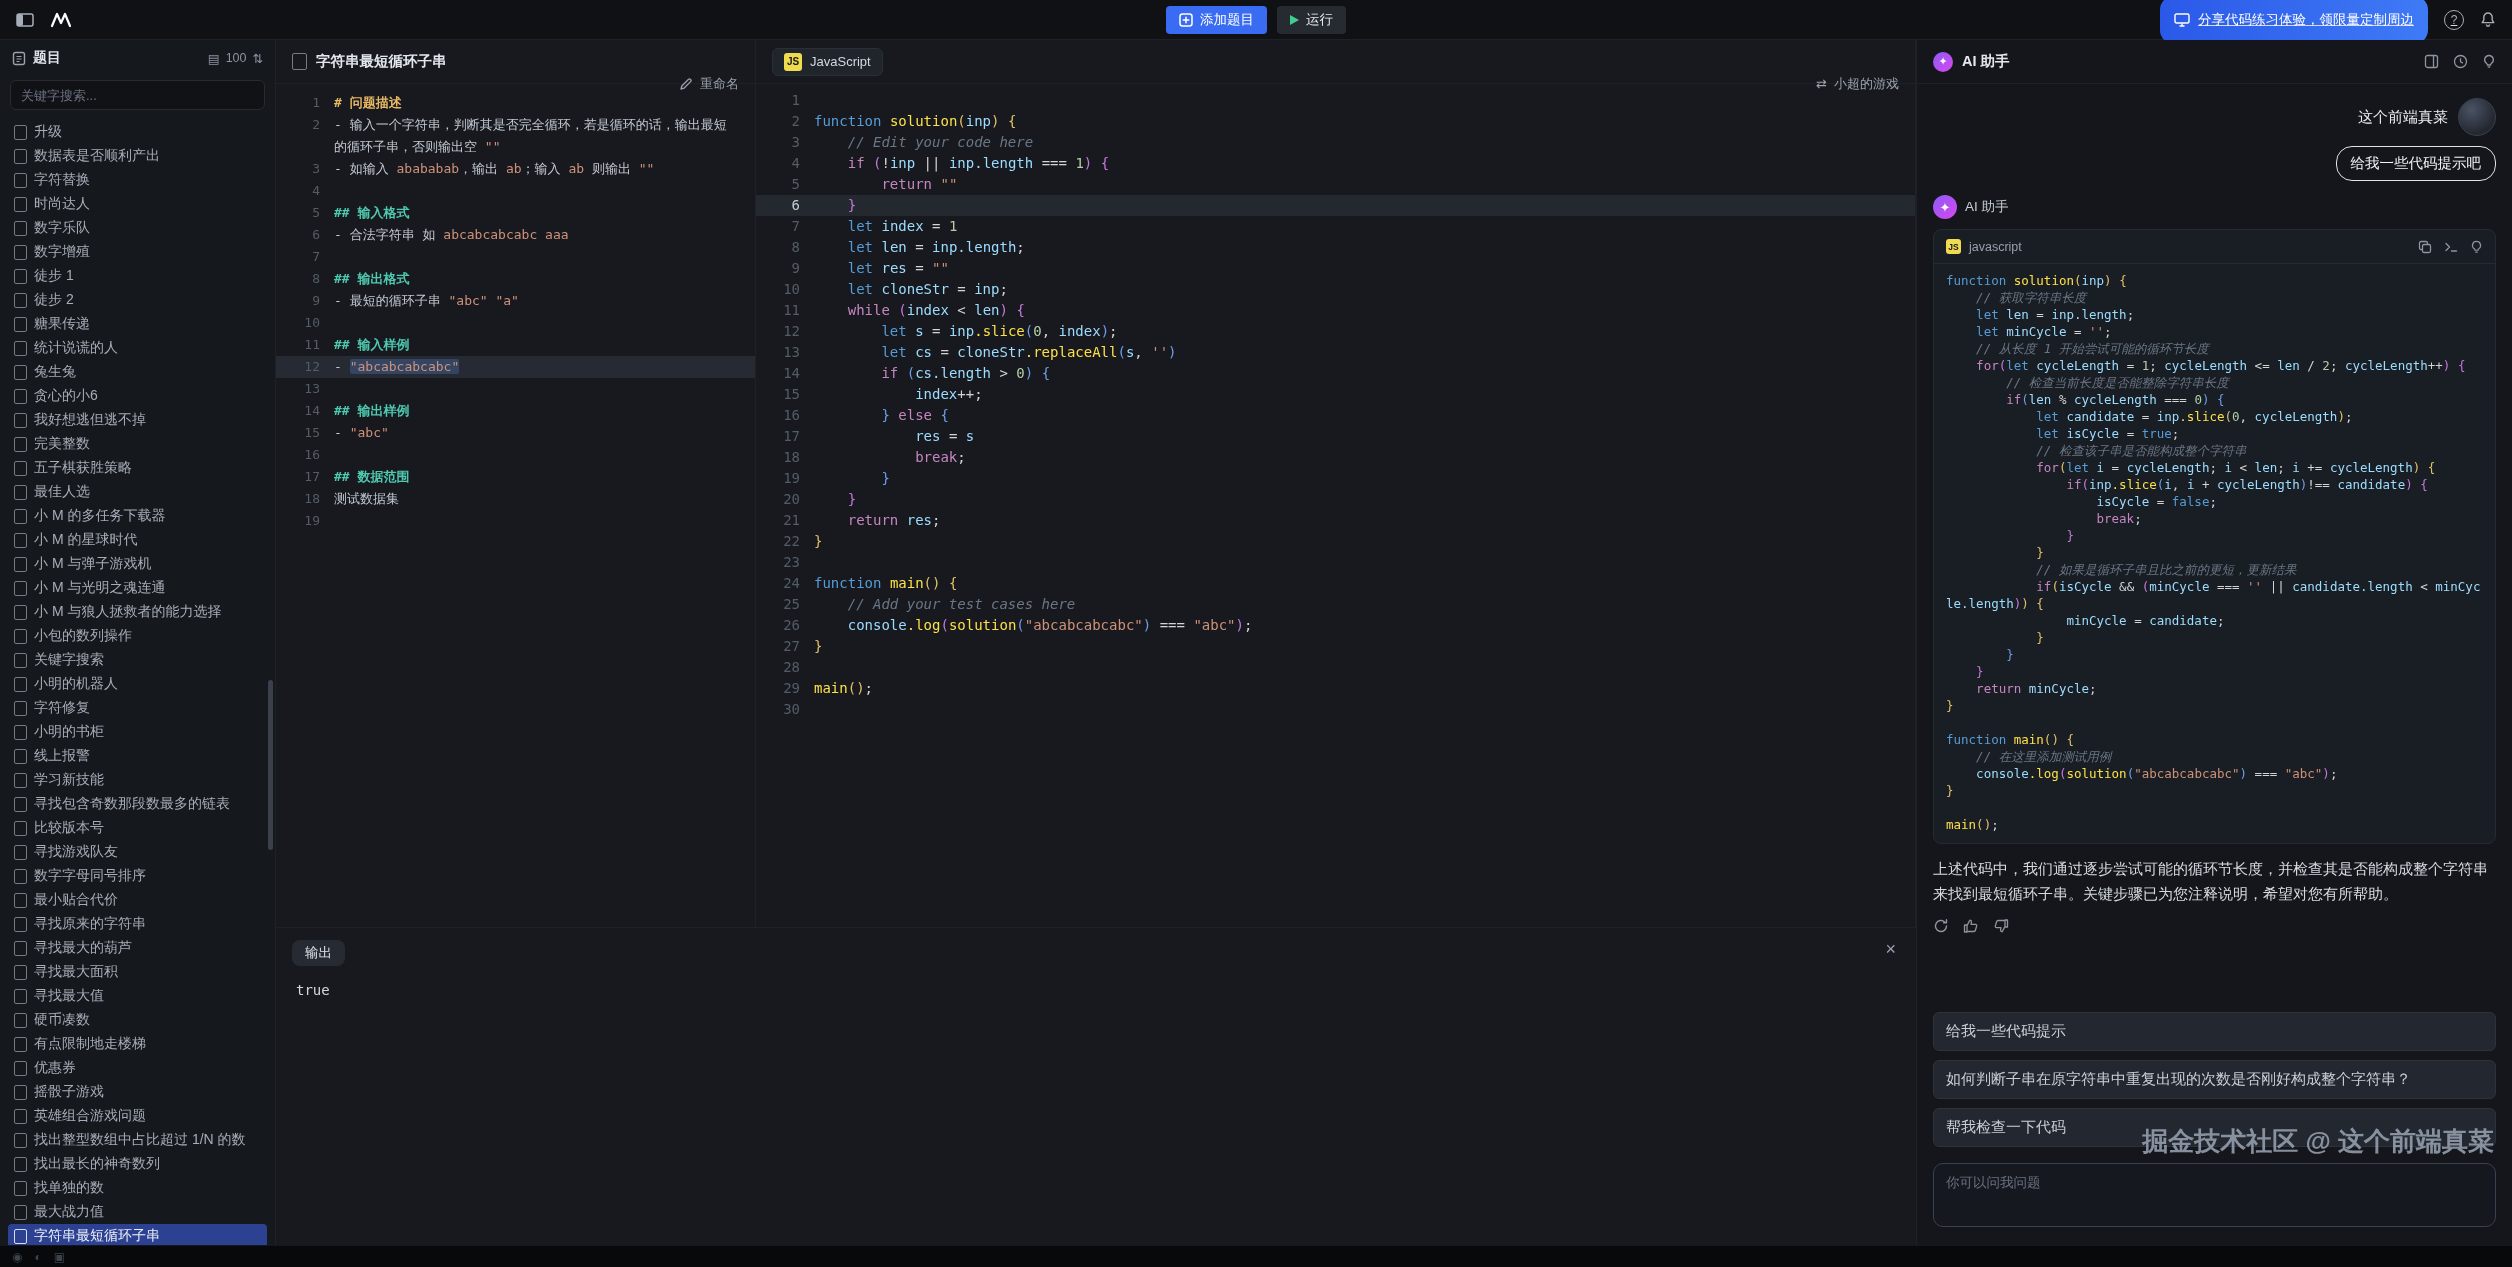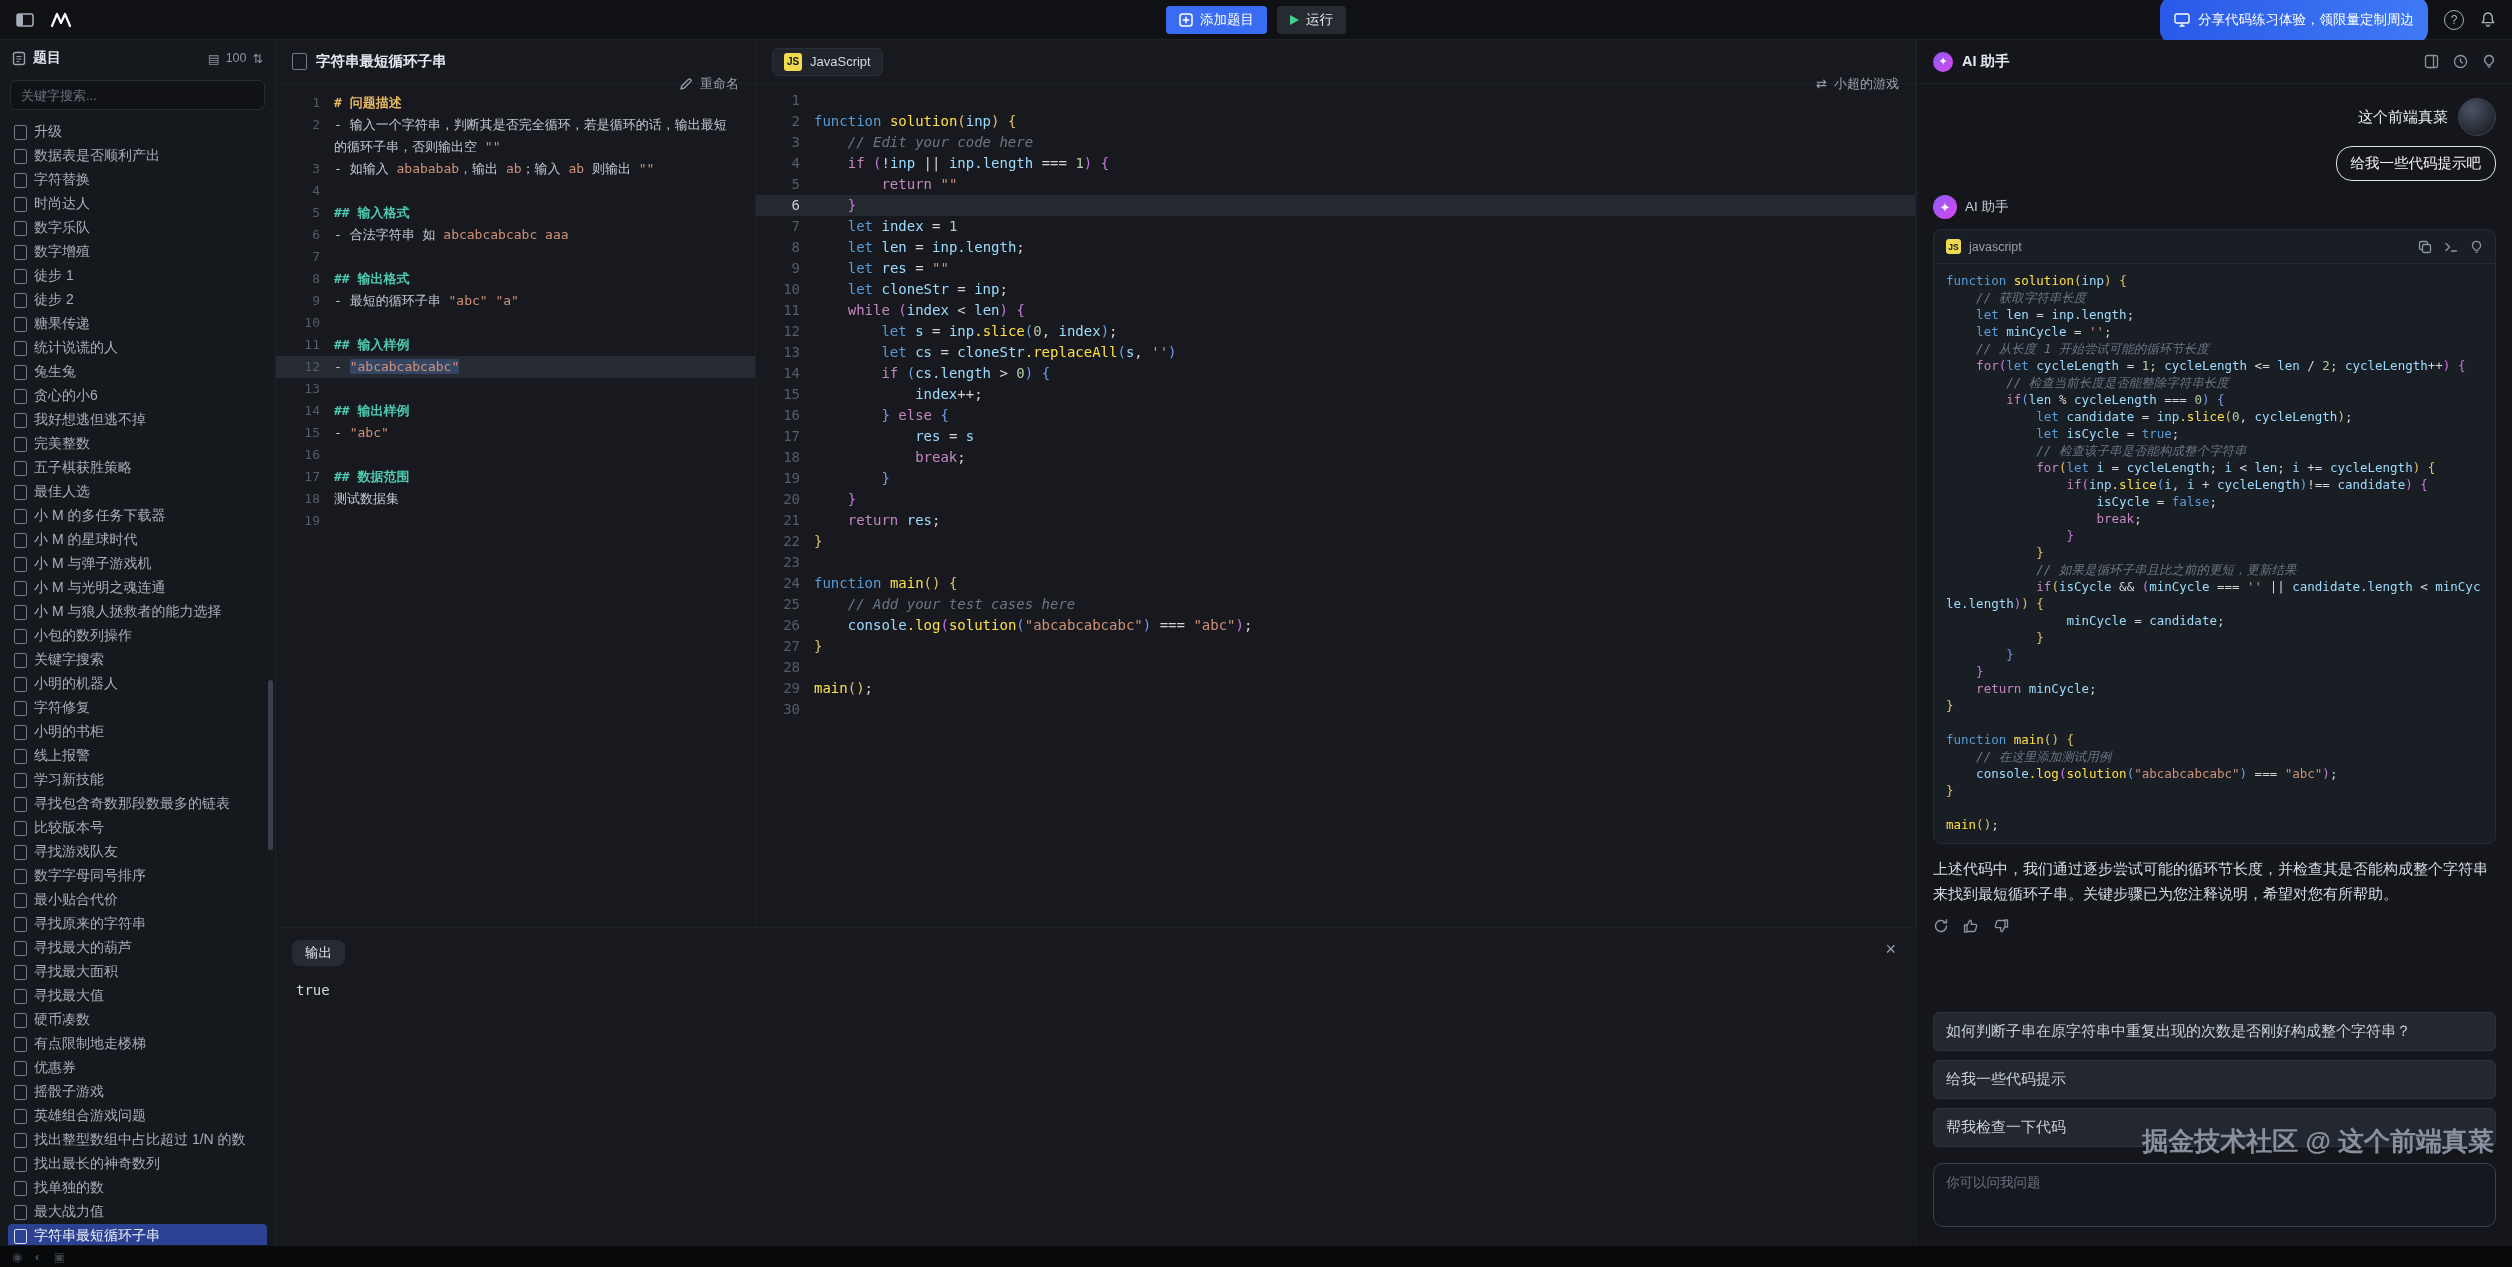--- a/index.html
+++ b/index.html
@@ -1,21 +1,21 @@
 <!DOCTYPE html>
 <html><head>
 <meta charset="utf-8">
 <style>
   html,body{margin:0;padding:0;background:#0b0d10;}
   body{font-family:"Liberation Sans","DejaVu Sans",sans-serif;}
   .app{position:relative;width:2512px;height:1267px;overflow:hidden;background:#15171c;color:#d7dbe1;}
   svg{display:block;}
 
   
-  .topbar{position:relative;height:40px;box-sizing:border-box;background:#0f1115;border-bottom:1px solid #1e2126;display:flex;align-items:center;padding:0 16px;}
+  .topbar{position:relative;height:40px;box-sizing:border-box;background:#0f1115;border-bottom:1px solid #1e2126;display:flex;align-items:center;padding:0 16px;text-decoration:underline;}
   .tb-left{display:flex;align-items:center;gap:16px;}
   .tb-icon{cursor:pointer;display:flex;align-items:center;}
   .tb-center{position:absolute;left:50%;top:0;height:100%;transform:translateX(-50%);display:flex;align-items:center;gap:10px;}
   .btn{display:flex;align-items:center;gap:7px;height:28px;padding:0 13px;border:none;border-radius:4px;font-size:13.5px;cursor:pointer;font-family:inherit;}
   .btn-add{background:#3a6cf3;color:#fff;}
   .btn-run{background:#262a31;color:#e7eaef;}
   .play-ic{width:0;height:0;border-left:9px solid #3ecf8e;border-top:5.5px solid transparent;border-bottom:5.5px solid transparent;}
   .tb-right{margin-left:auto;display:flex;align-items:center;gap:16px;}
   .promo{display:flex;align-items:center;gap:8px;height:28px;padding:10px 14px;border-radius:14px;background:linear-gradient(90deg,#2a59e8,#3f7af6);color:#fff;font-size:13.5px;cursor:pointer;white-space:nowrap;}
   .help-ic{width:18px;height:18px;border:1.4px solid #a7aeb9;border-radius:50%;color:#a7aeb9;font-size:12px;display:flex;align-items:center;justify-content:center;cursor:pointer;}
@@ -749,22 +749,22 @@
           <span>
               <svg width="16" height="16" viewBox="0 0 16 16">
                 <g transform="rotate(180 8 8)">
                   <path d="M1.5 7h2.5v7H1.5zM4 13.5V7.6l2.8-5.4c.9 0 1.7.7 1.7 1.7l-.4 2.4h4.4c.8 0 1.4.8 1.2 1.6l-1.3 4.4c-.2.7-.8 1.2-1.5 1.2H4z" fill="none" stroke="currentColor" stroke-width="1.3" stroke-linejoin="round"></path>
                 </g>
               </svg>
             </span>
         </div>
 
         <div class="suggestions">
+            <div class="chip">给我一些代码提示</div>
             <div class="chip">如何判断子串在原字符串中重复出现的次数是否刚好构成整个字符串？</div>
-            <div class="chip">给我一些代码提示</div>
             <div class="chip">帮我检查一下代码</div>
           </div>
       </div>
 
       <div class="ai-input-wrap">
         <textarea class="ai-input" placeholder="你可以问我问题" style=""></textarea>
       </div>
       <div class="watermark">掘金技术社区 @ 这个前端真菜</div>
     </aside>
   </div>

